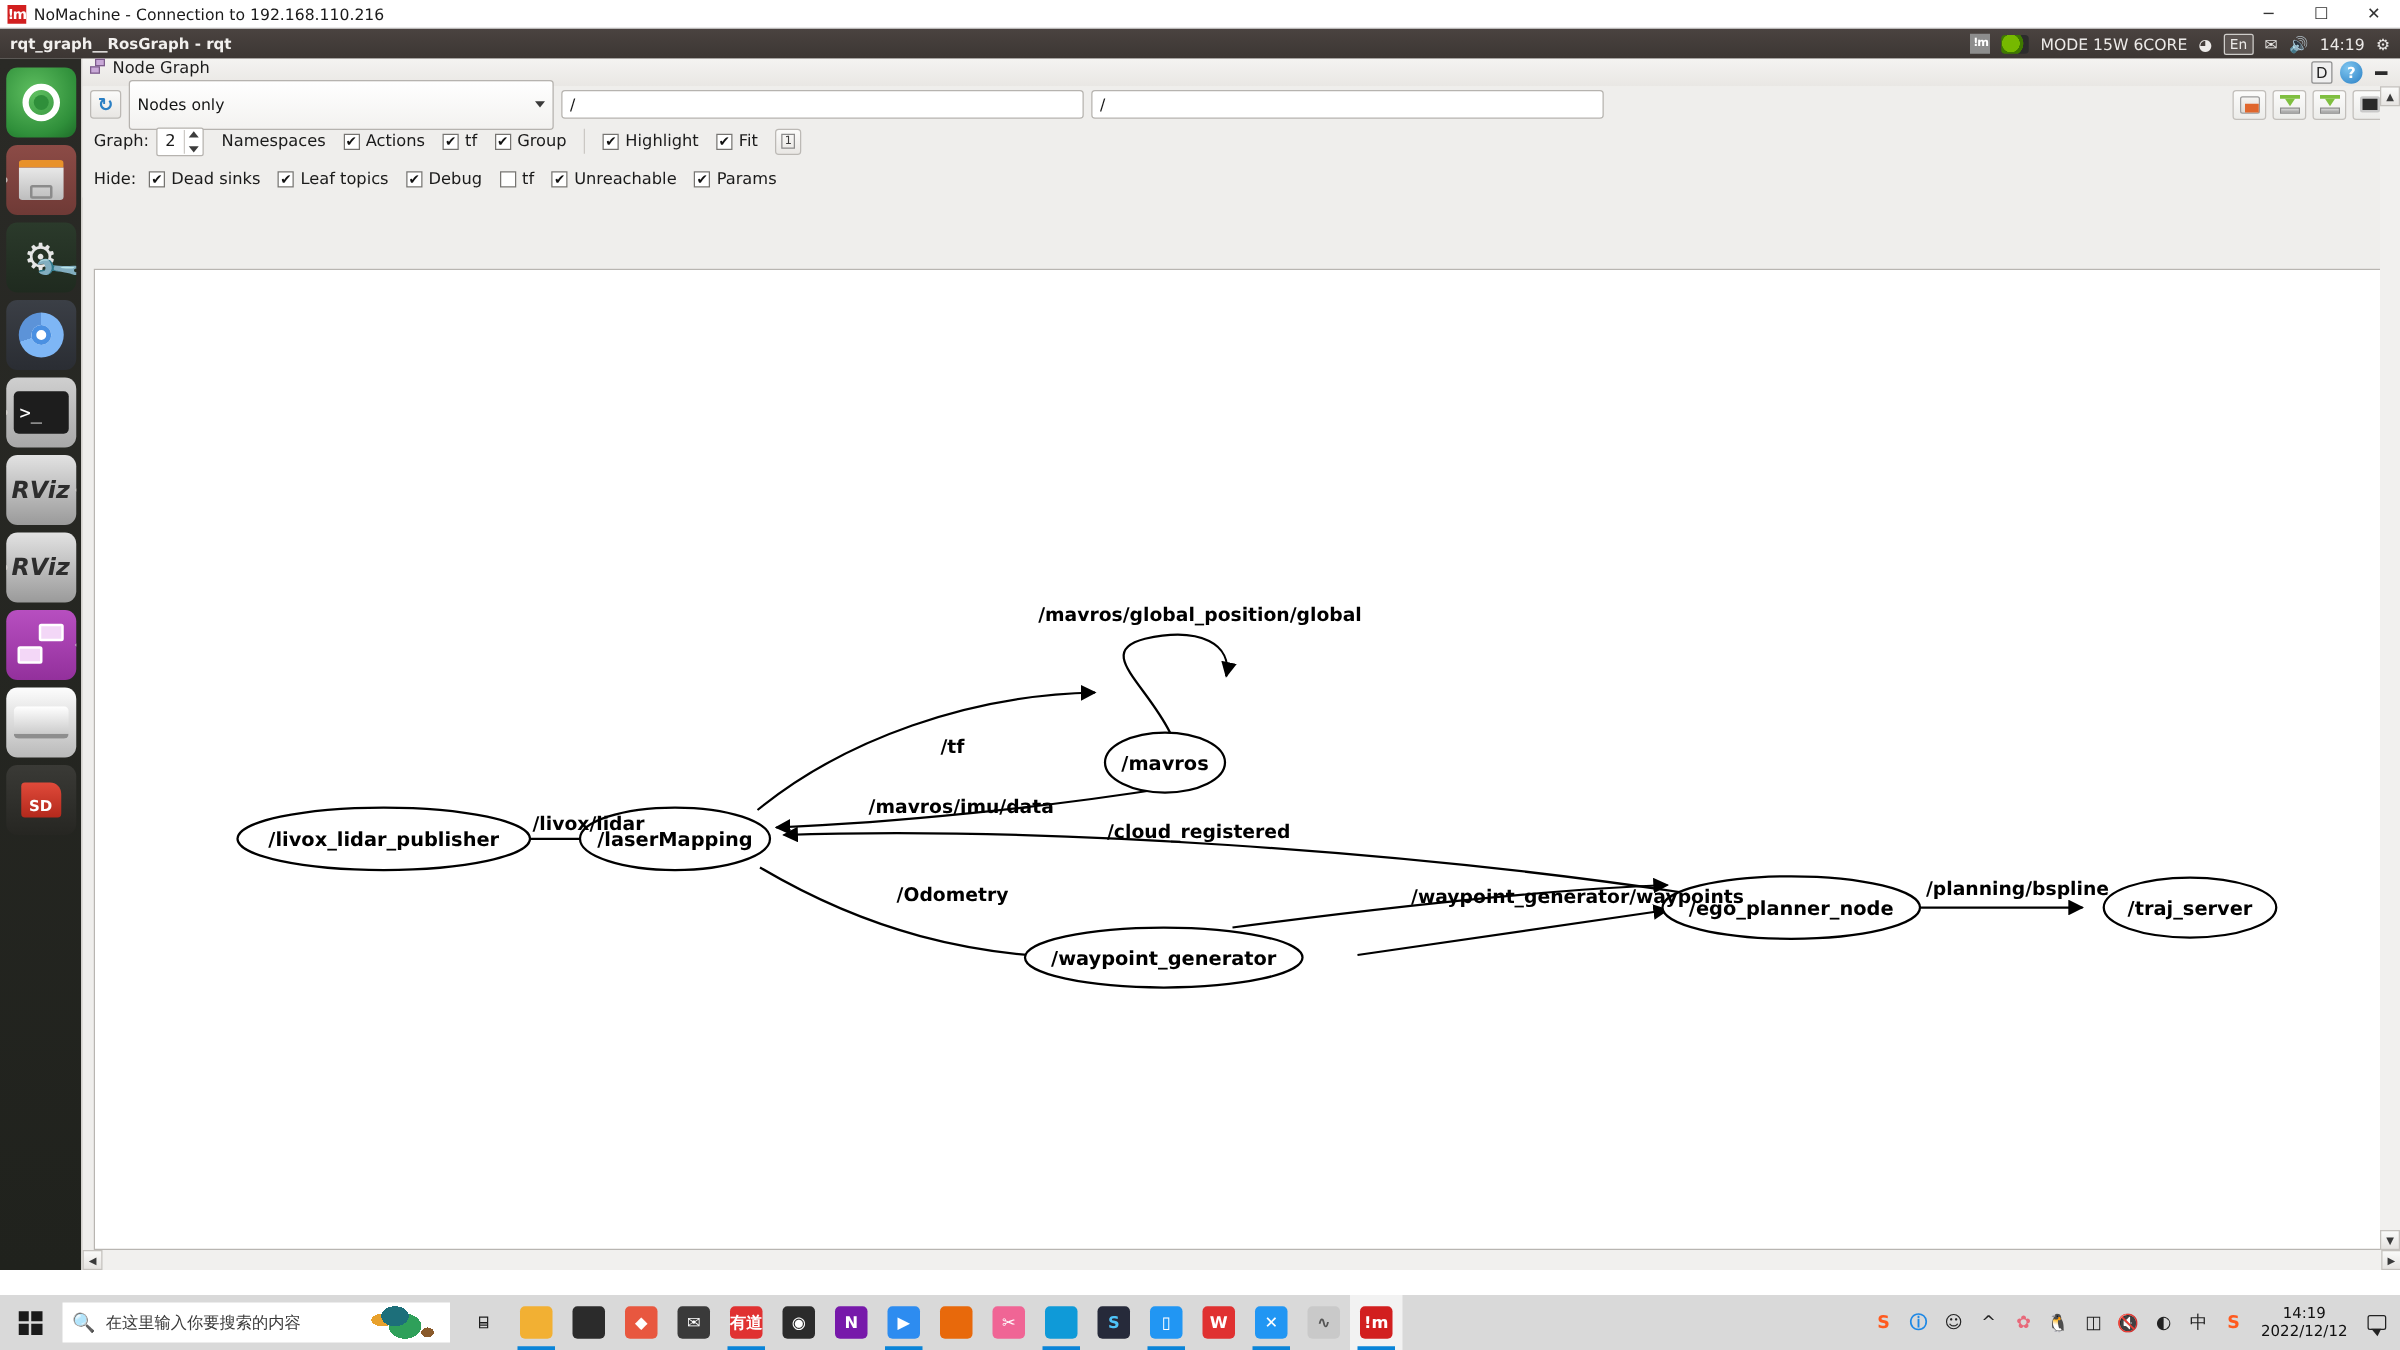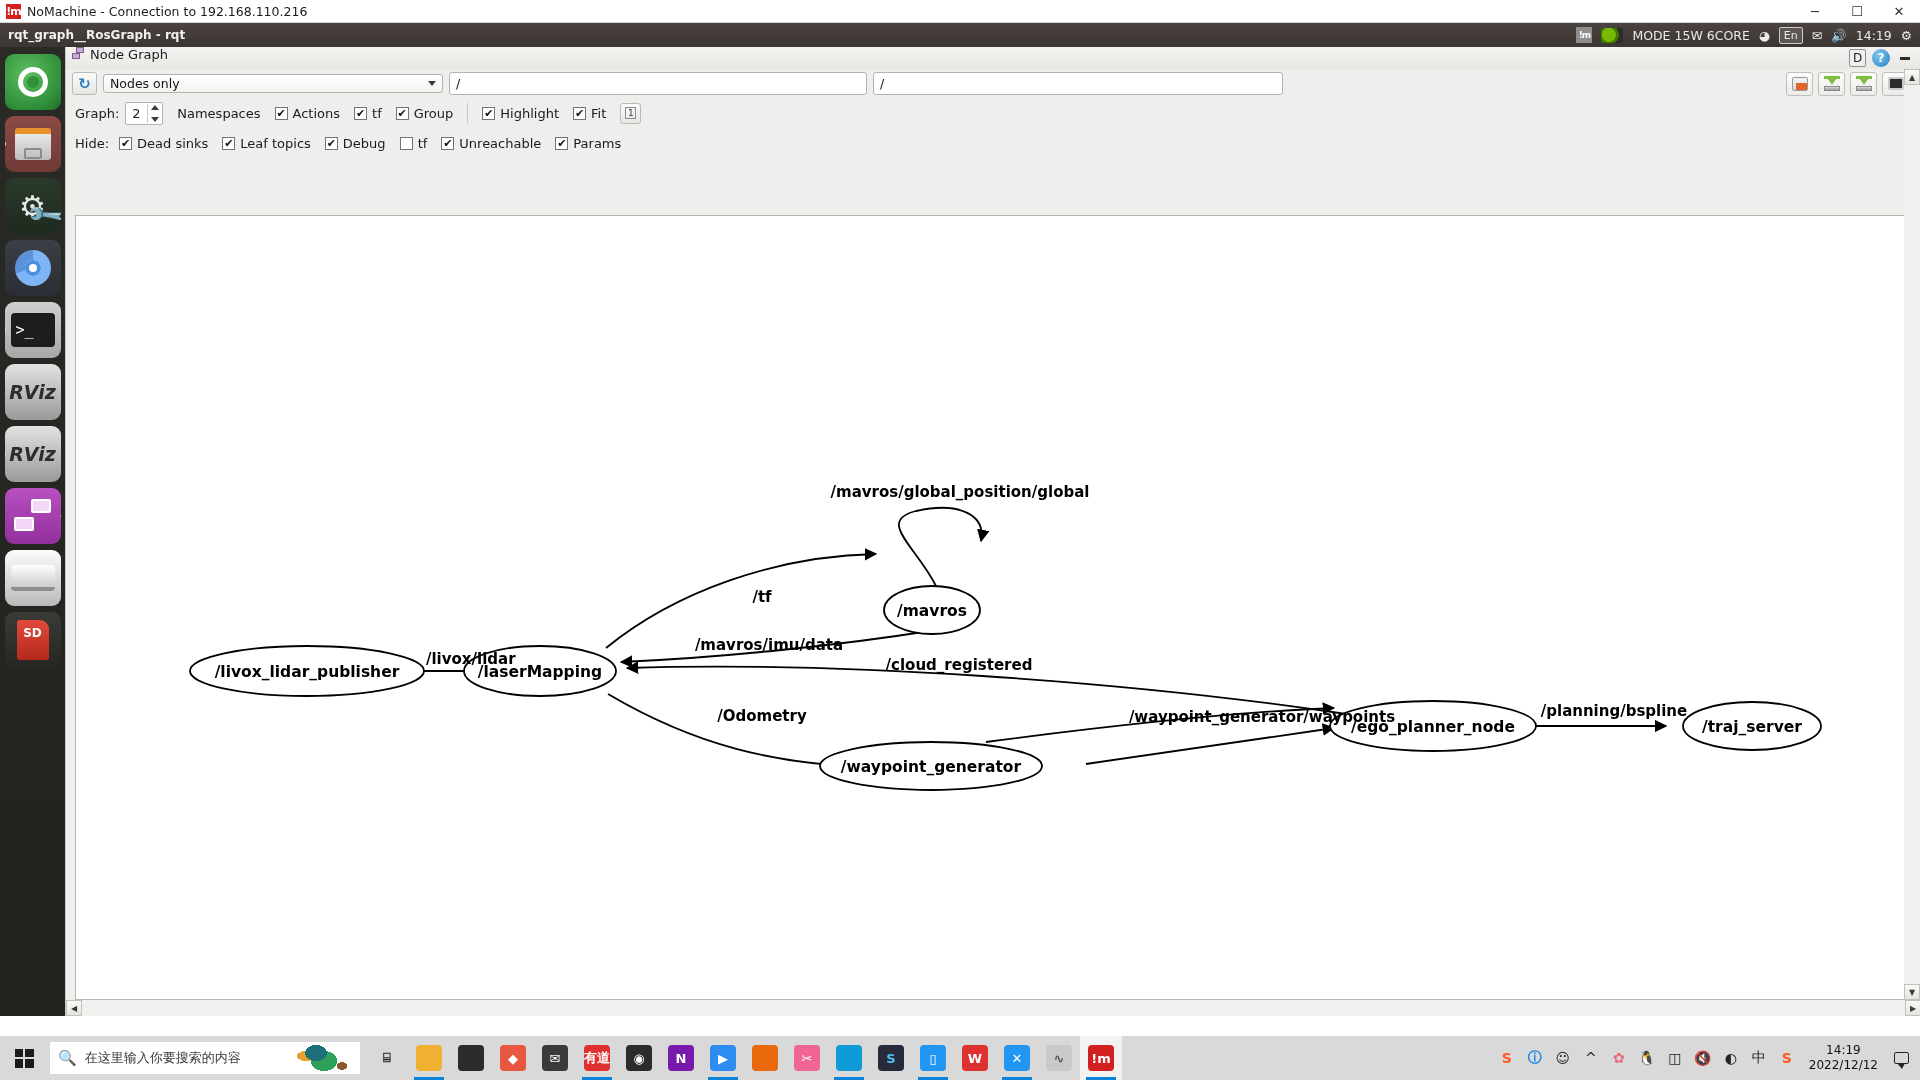--- a/index.html
+++ b/index.html
@@ -90,21 +90,21 @@
   .d-term { background: linear-gradient(#cfcfcf, #a8a8a8); }
   .d-term .scr { width: 44px; height: 34px; background: #1d1d1d; border-radius: 4px; color:#fff; font-family:"DejaVu Sans Mono", monospace; font-size: 15px; display:flex; align-items:center; padding-left:5px; }
   .d-rviz { background: linear-gradient(#e2e2e2, #9a9a9a); color: #2d2d2d; font-weight: bold; font-style: italic; font-size: 19px; }
   .d-rqt { background: linear-gradient(#b74fc0, #93309c); }
   .d-rqt .win { position:absolute; width:20px; height:14px; background:#f3d7f7; border:2px solid #fff; border-radius:2px; }
   .d-rqt .w1 { left: 26px; top: 11px; }
   .d-rqt .w2 { left: 9px; top: 29px; }
   .d-disk { background: linear-gradient(#fdfdfd, #b9b9b9); }
   .d-disk .dd { width: 44px; height: 26px; background: linear-gradient(#ffffff,#cccccc); border-radius: 4px; border-bottom: 4px solid #8e8e8e;}
   .d-sd { background: linear-gradient(#3a3a36, #262622); }
-  .d-sd .card { width: 32px; height: 40px; background: linear-gradient(#e04a3a,#b3291c); border-radius: 3px 9px 3px 3px; color:#fff; font-size:12px; font-weight:bold; display:flex; align-items:flex-end; justify-content:center; padding-bottom:20px;}
+  .d-sd .card { width: 32px; height: 28px; background: linear-gradient(#e04a3a,#b3291c); border-radius: 3px 9px 3px 3px; color:#fff; font-size:12px; font-weight:bold; display:flex; align-items:flex-end; justify-content:center; padding-bottom:2px;}
 
   
   .rqt {
     position: absolute; left: 65px; top: 47px; width: 1855px; height: 969px;
     background: #efeeec; border-left: 1px solid #cdcac6;
   }
   .rqt-header {
     height: 22px; display: flex; padding: 0 6px;
     background: linear-gradient(#f4f3f1, #e9e7e4);
   }
@@ -130,21 +130,21 @@
     height: 29px; display: flex; align-items: center; gap: 6px; padding: 0 6px;
     background: #efeeec;
   }
   .refresh-btn {
     width: 25px; height: 23px; border: 1px solid #bcb9b5; border-radius: 3px;
     background: linear-gradient(#fbfbfa, #e8e6e3);
     display: flex; align-items: center; justify-content: center;
     color: #2a7fc4; font-size: 15px; font-weight: bold;
   }
   .combo {
-    width: 340px; height: 19px; border: 1px solid #b6b3af; border-radius: 3px;
+    width: 340px; height: 40px; border: 1px solid #b6b3af; border-radius: 3px;
     background: linear-gradient(#ffffff, #f3f2f0);
     display: flex; align-items: center; padding: 0 6px; font-size: 12.5px; color: #141414;
   }
   .combo .caret { margin-left: auto; width:0;height:0;border-left:4px solid transparent;border-right:4px solid transparent;border-top:5px solid #3a3a3a;}
   .tfield {
     height: 23px; border: 1px solid #b6b3af; border-radius: 3px; background: #ffffff;
     display: flex; align-items: center; padding: 0 6px; font-size: 12.5px; color: #141414;
   }
   .tfield.f1 { width: 418px; }
   .tfield.f2 { width: 410px; }

